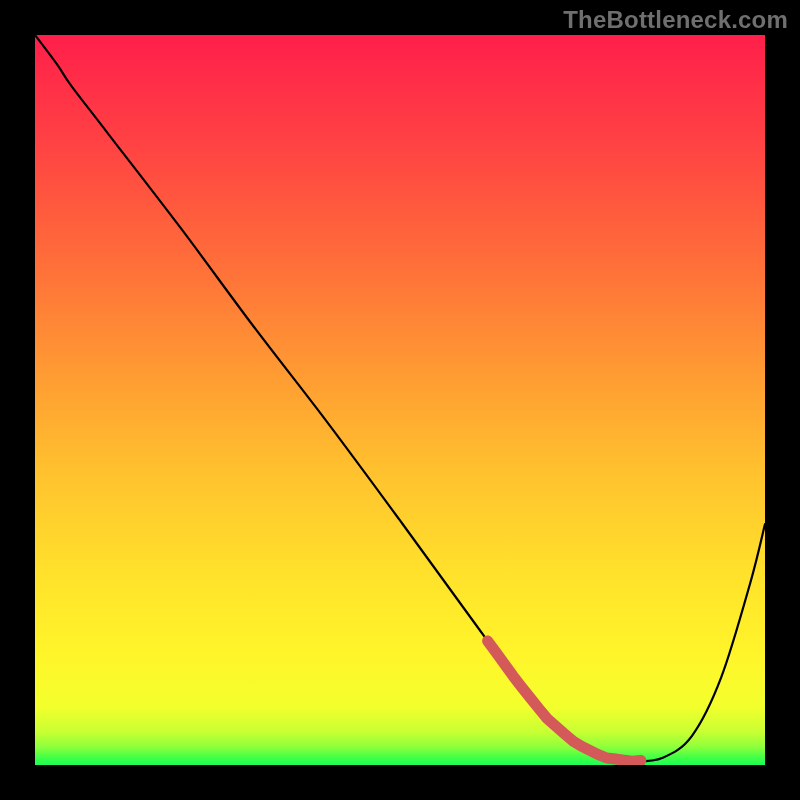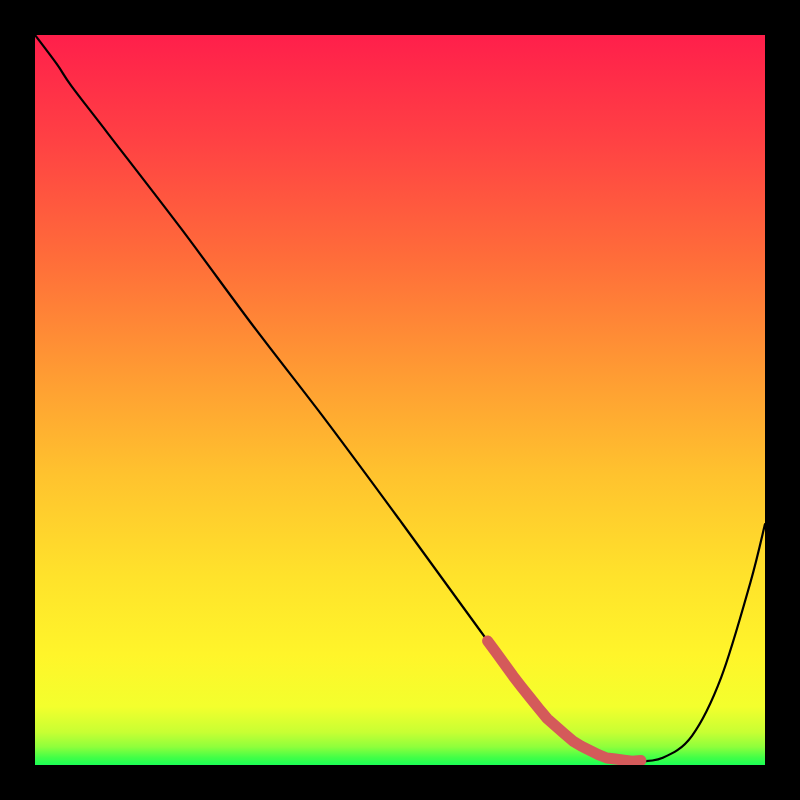--- a/index.html
+++ b/index.html
@@ -41,20 +41,21 @@
     position: absolute;
     left: 0;
     top: 0;
   }
 </style>
 </head>
 <body>
 
 <div class="frame">
 
+  <div class="watermark">TheBottleneck.com</div>
 
   <div class="plot">
     <svg id="chart-svg" width="730" height="730" viewBox="0 0 730 730">
       <defs>
         <linearGradient id="bg-grad" x1="0" y1="0" x2="0" y2="1">
             <stop offset="0.00%" stop-color="#ff1f4b"></stop>
             <stop offset="14.00%" stop-color="#ff4044"></stop>
             <stop offset="30.00%" stop-color="#ff6b3a"></stop>
             <stop offset="46.00%" stop-color="#ff9a33"></stop>
             <stop offset="60.00%" stop-color="#ffc22e"></stop>

